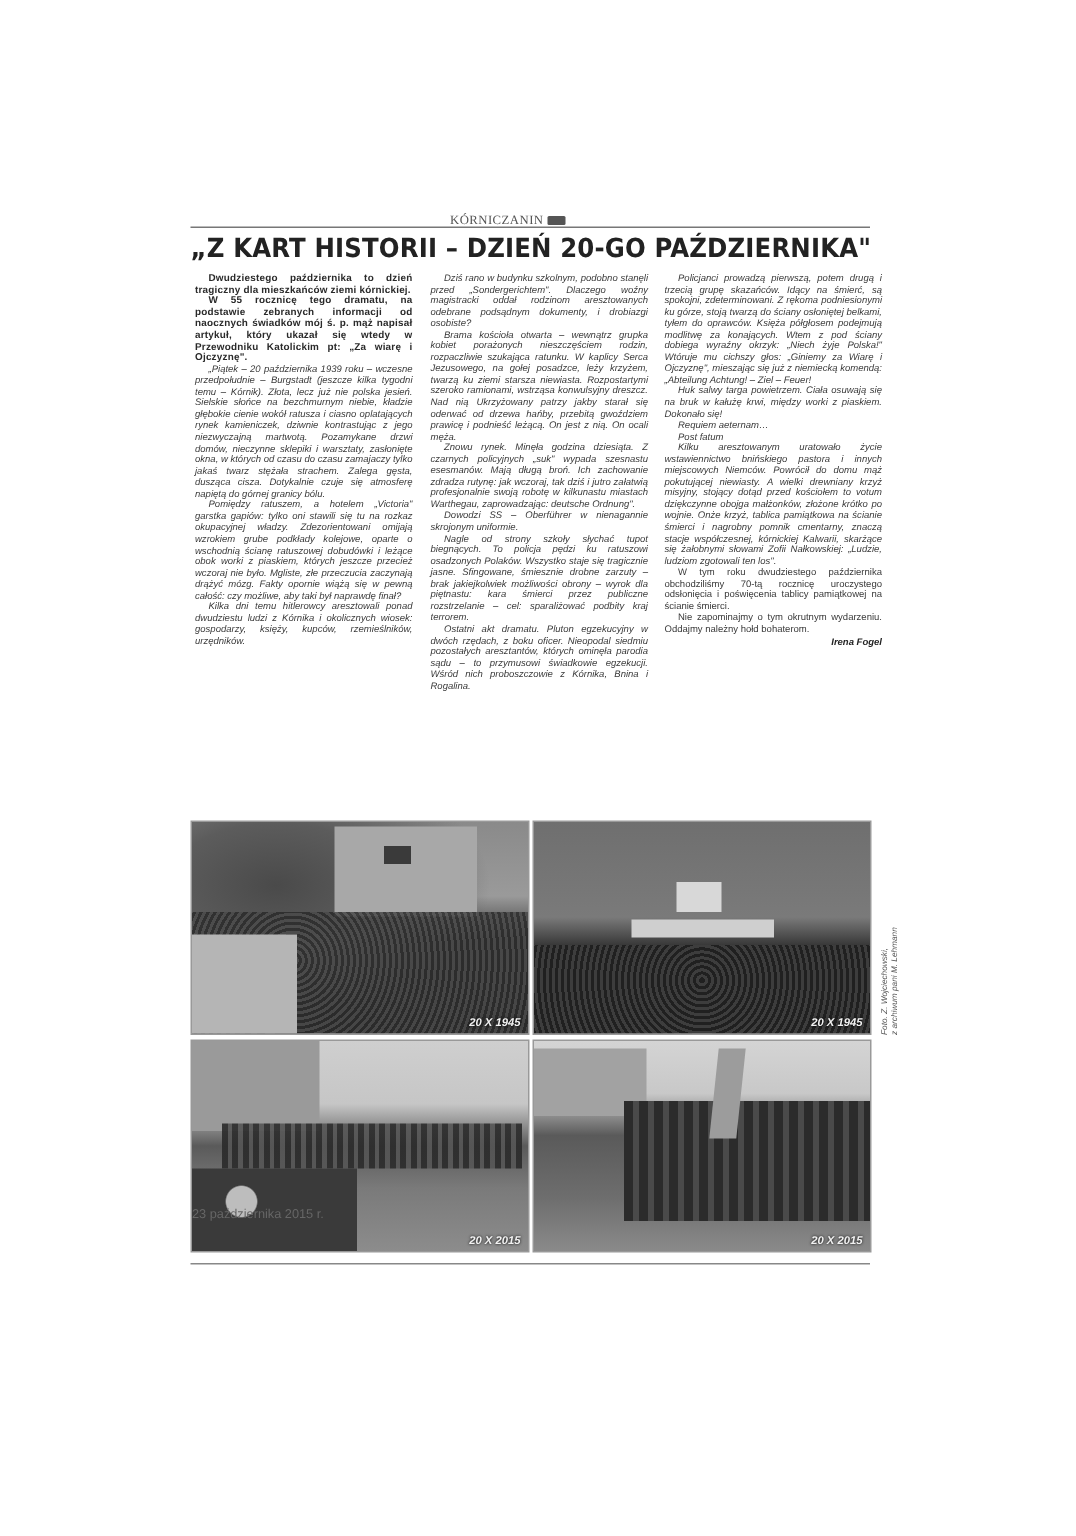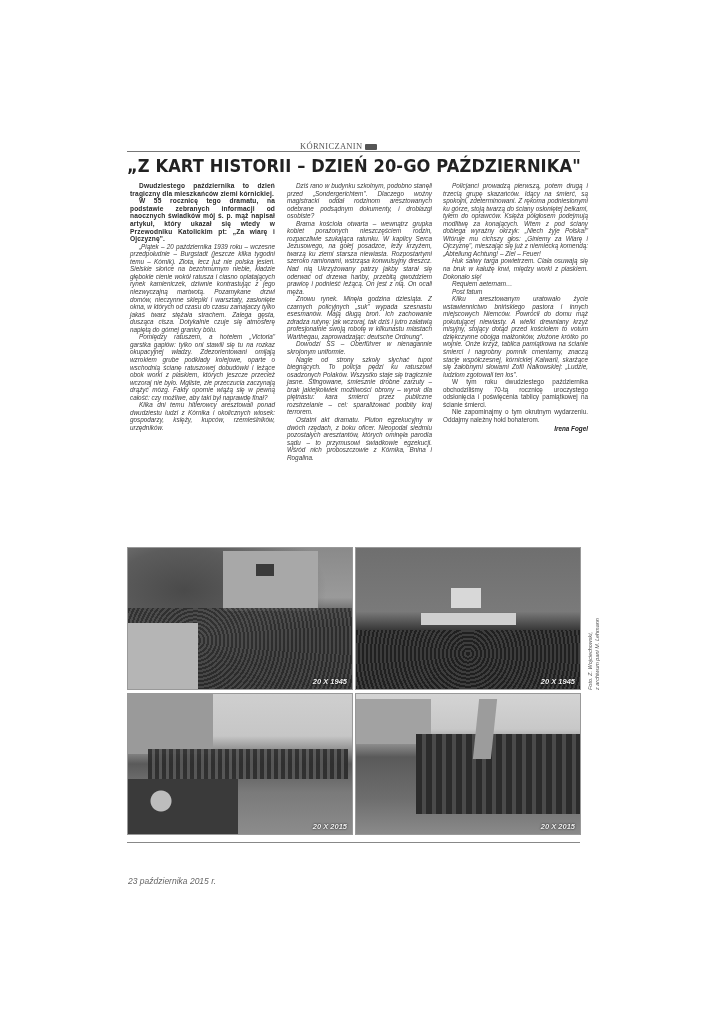--- a/index.html
+++ b/index.html
@@ -33,21 +33,21 @@
   .p3 .bld { position:absolute; left:0; top:0; width:85px; height:60px; background:#9a9a9a; }
   .p3 .line { position:absolute; left:20px; top:55px; width:200px; height:30px; background:repeating-linear-gradient(90deg, #2a2a2a 0 4px, #555 4px 7px); opacity:0.9; }
   .p3 .kids { position:absolute; left:0; top:85px; width:110px; height:55px; background:radial-gradient(circle at 30% 40%, #bdbdbd 0 10px, #3a3a3a 11px 100%); }
   .p4 { left:355px; top:693px; width:224px; height:140px; background:linear-gradient(180deg, #d4d4d4 0%, #c8c8c8 25%, #5a5a5a 45%, #6e6e6e 75%, #8a8a8a 100%); }
   .p4 .bld { position:absolute; left:0; top:5px; width:75px; height:45px; background:#a2a2a2; }
   .p4 .row { position:absolute; left:60px; top:40px; width:164px; height:80px; background:repeating-linear-gradient(90deg, #2b2b2b 0 6px, #4a4a4a 6px 10px); }
   .p4 .banner { position:absolute; left:120px; top:5px; width:18px; height:60px; background:#9c9c9c; transform:skewX(-6deg); }
   .cap { position:absolute; right:5px; bottom:3px; font-size:7.5px; font-weight:bold; font-style:italic; color:#f2f2f2; text-shadow:0 0 2px #000; white-space:nowrap;margin-top:33px; }
   .credit { position:absolute; left:587px; top:690px; transform:rotate(-90deg); transform-origin:left top; font-size:5.5px; line-height:6.5px; font-style:italic; color:#555; white-space:nowrap; }
   .rule-bot { position:absolute; left:127px; top:842px; width:453px; height:1px; background:#888; }
-  .date { position:absolute; left:128px; top:876px; font-size:8.5px; font-style:italic; color:#666; white-space:nowrap; }
+  .date { position:absolute; left:128px; top:804px; font-size:8.5px; color:#666; white-space:nowrap; }
 </style>
 </head>
 <body>
 
 <div class="page">
 
   <div class="masthead">
     <span>KÓRNICZANIN</span><span class="logo-box"></span>
   </div>
   <div class="rule-top"></div>

